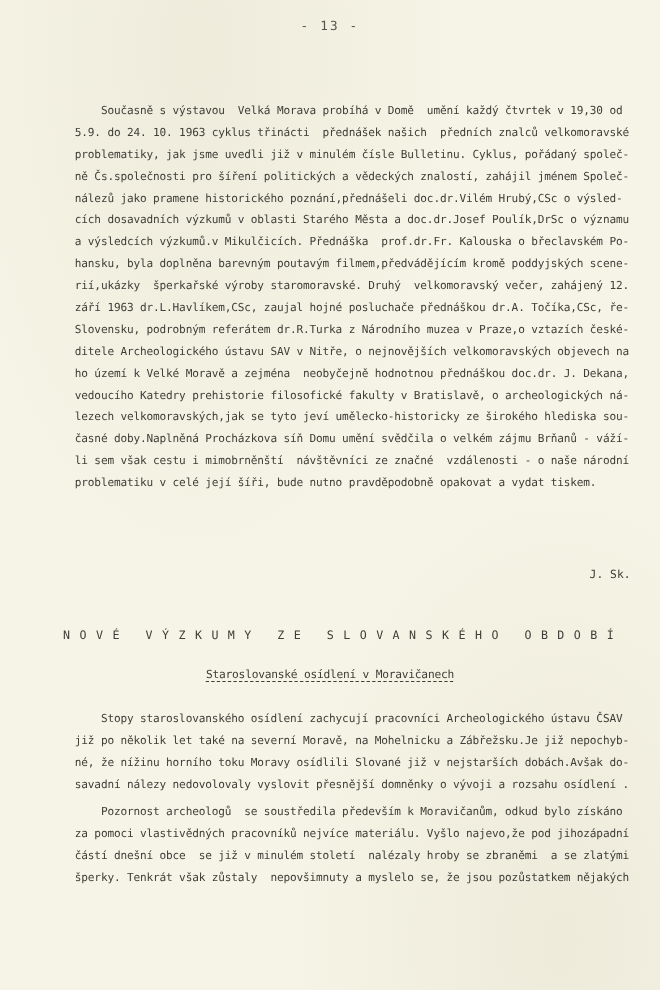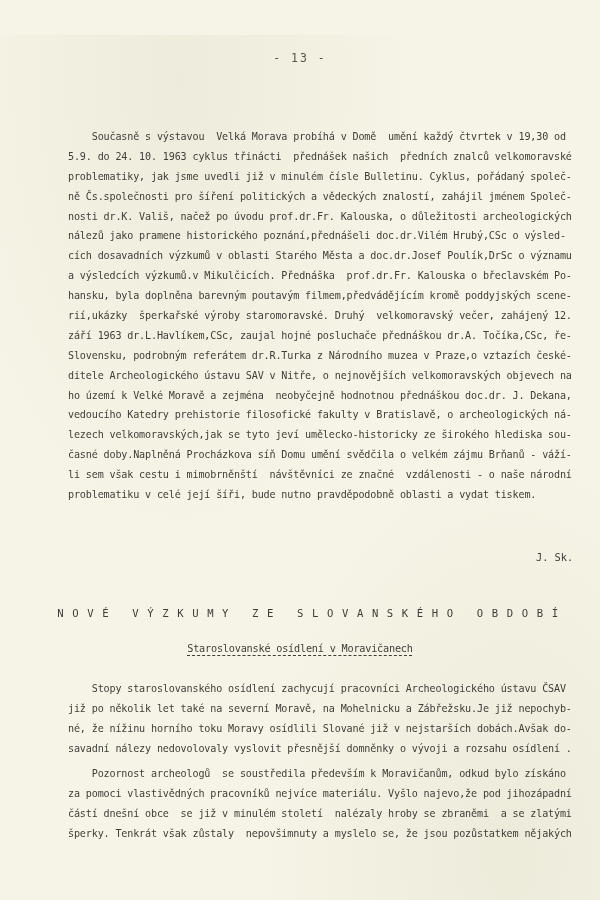--- a/index.html
+++ b/index.html
@@ -15,21 +15,20 @@
     font-family: "DejaVu Sans Mono", "Liberation Mono", monospace;
     color: #3e3e38;
   }
   .page {
     position: absolute;
     inset: 0;
     background:
       radial-gradient(ellipse at 30% 5%, rgba(200,196,170,0.18), transparent 40%),
       radial-gradient(ellipse at 85% 95%, rgba(200,196,170,0.20), transparent 35%),
       #f6f4e6;
-    margin-top: 35px;
   }
   .page-number {
     position: absolute;
     top: 16px;
     left: 0;
     width: 600px;
     text-align: center;
     font-size: 11.5px;
     letter-spacing: 2px;
     color: #55554c;
@@ -81,35 +80,34 @@
 <div class="page">
 
   <div class="page-number">- 13 -</div>
 
 
   <div class="para" style="top:92px;">
     <div class="line">    Současně s výstavou  Velká Morava probíhá v Domě  umění každý čtvrtek v 19,30 od</div>
     <div class="line">5.9. do 24. 10. 1963 cyklus třinácti  přednášek našich  předních znalců velkomoravské</div>
     <div class="line">problematiky, jak jsme uvedli již v minulém čísle Bulletinu. Cyklus, pořádaný společ-</div>
     <div class="line">ně Čs.společnosti pro šíření politických a vědeckých znalostí, zahájil jménem Společ-</div>
-    <div class="line">nosti dr.K. Vališ, načež po úvodu prof.dr.Fr. Kalouska, o důležitosti archeologických</div>
     <div class="line">nálezů jako pramene historického poznání,přednášeli doc.dr.Vilém Hrubý,CSc o výsled-</div>
     <div class="line">cích dosavadních výzkumů v oblasti Starého Města a doc.dr.Josef Poulík,DrSc o významu</div>
     <div class="line">a výsledcích výzkumů.v Mikulčicích. Přednáška  prof.dr.Fr. Kalouska o břeclavském Po-</div>
     <div class="line">hansku, byla doplněna barevným poutavým filmem,předvádějícím kromě poddyjských scene-</div>
     <div class="line">rií,ukázky  šperkařské výroby staromoravské. Druhý  velkomoravský večer, zahájený 12.</div>
     <div class="line">září 1963 dr.L.Havlíkem,CSc, zaujal hojné posluchače přednáškou dr.A. Točíka,CSc, ře-</div>
     <div class="line">Slovensku, podrobným referátem dr.R.Turka z Národního muzea v Praze,o vztazích české-</div>
     <div class="line">ditele Archeologického ústavu SAV v Nitře, o nejnovějších velkomoravských objevech na</div>
     <div class="line">ho území k Velké Moravě a zejména  neobyčejně hodnotnou přednáškou doc.dr. J. Dekana,</div>
     <div class="line">vedoucího Katedry prehistorie filosofické fakulty v Bratislavě, o archeologických ná-</div>
     <div class="line">lezech velkomoravských,jak se tyto jeví umělecko-historicky ze širokého hlediska sou-</div>
     <div class="line">časné doby.Naplněná Procházkova síň Domu umění svědčila o velkém zájmu Brňanů - váží-</div>
     <div class="line">li sem však cestu i mimobrněnští  návštěvníci ze značné  vzdálenosti - o naše národní</div>
-    <div class="line">problematiku v celé její šíři, bude nutno pravděpodobně oblasti a vydat tiskem.</div>
+    <div class="line">problematiku v celé její šíři, bude nutno pravděpodobně opakovat a vydat tiskem.</div>
   </div>
 
   <div class="signature">J. Sk.</div>
 
   <div class="section-title">NOVÉ VÝZKUMY ZE SLOVANSKÉHO OBDOBÍ</div>
 
   <div class="heading" style="top:608px;">
     <span>Staroslovanské osídlení v Moravičanech</span>
   </div>
 

